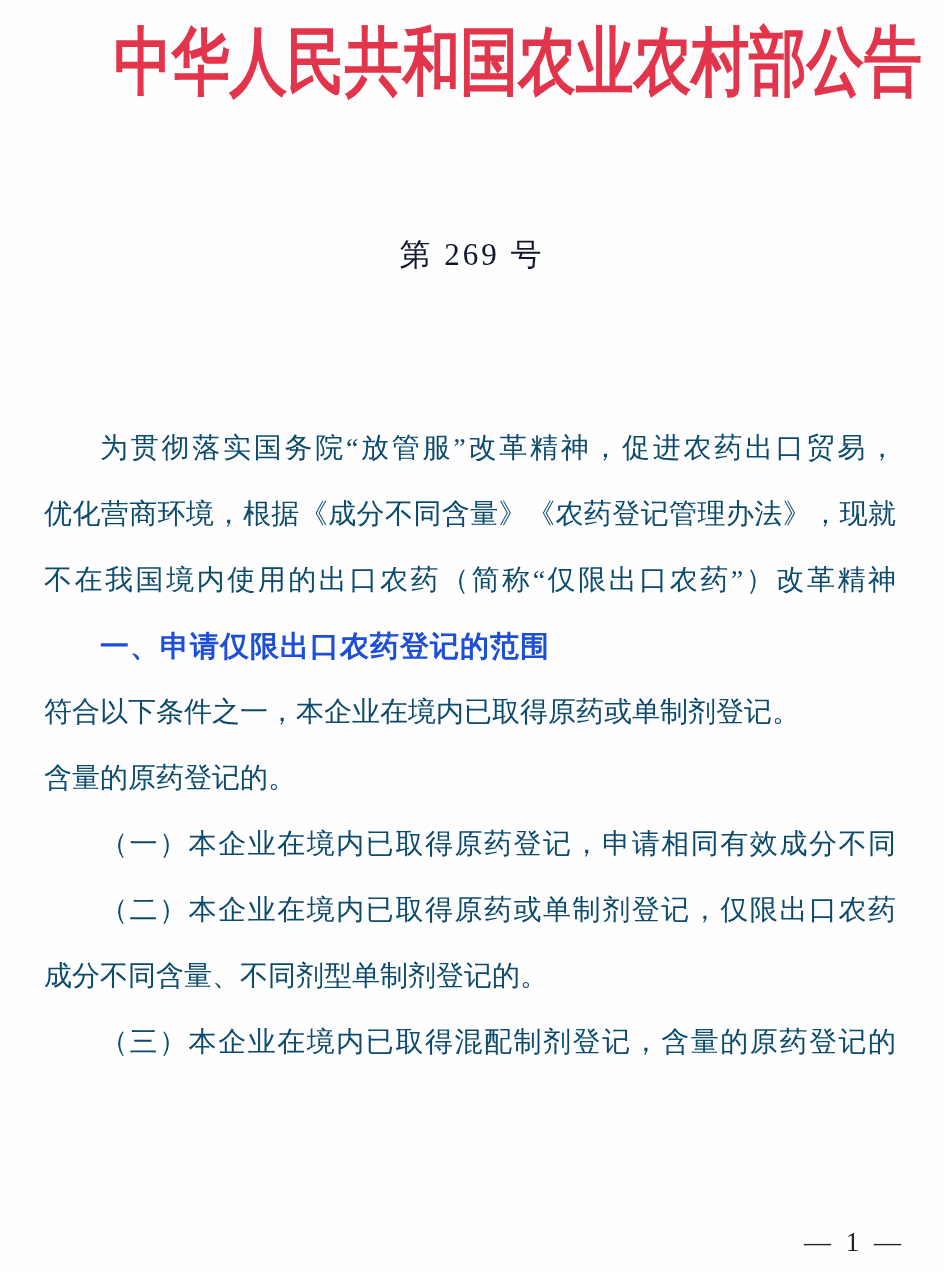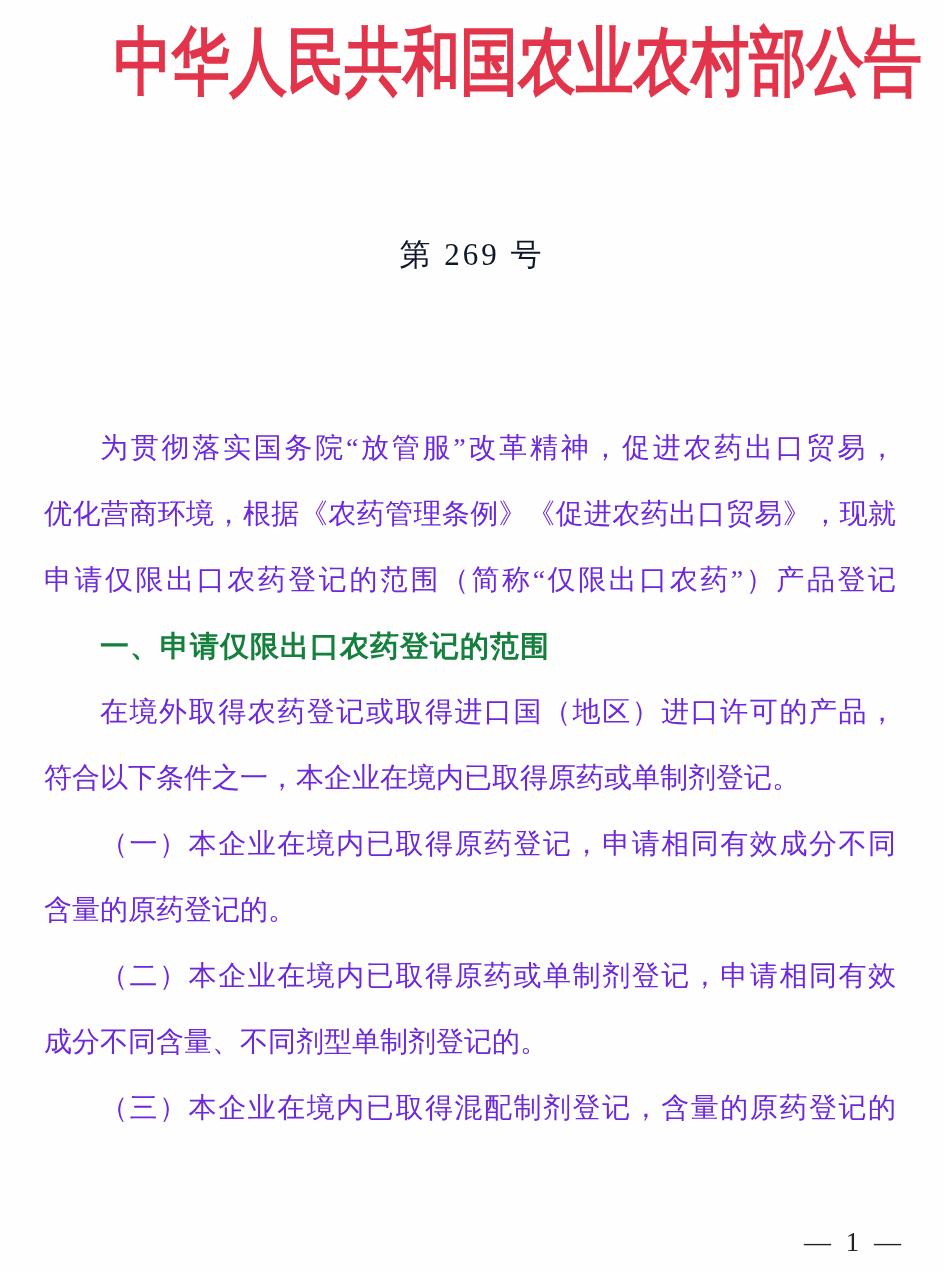--- a/index.html
+++ b/index.html
@@ -50,36 +50,36 @@
   .body-block {
     position: absolute;
     top: 415px;
     left: 44px;
     width: 852px;
   }
   .line {
     height: 66px;
     line-height: 66px;
     font-size: 28px;
-    color: #6d28d9;
+    color: #0c4a6e;
     white-space: normal;
   }
   .line.justify {
     text-align: justify;
     text-align-last: justify;
   }
   .line.indent {
     text-indent: 56px;
   }
   .line.heading {
     font-family: "Liberation Sans", "DejaVu Sans", sans-serif;
     font-weight: bold;
     font-size: 29px;
     letter-spacing: 1px;
-    color: #15803d;
+    color: #1d4ed8;
   }
   
   .page-number {
     position: absolute;
     top: 1227px;
     right: 39px;
     font-size: 27px;
     letter-spacing: 4px;
     color: #222;
   }
@@ -90,27 +90,26 @@
 <div class="page">
 
   <h1 class="title" style="color: rgb(226, 52, 74);">
     <span class="title-inner">中华人民共和国农业农村部公告</span>
   </h1>
 
   <div class="doc-number">第 269 号</div>
 
   <div class="body-block">
     <div class="line indent justify">为贯彻落实国务院“放管服”改革精神，促进农药出口贸易，</div>
-    <div class="line justify">优化营商环境，根据《农药管理条例》《促进农药出口贸易》，现就</div>
-    <div class="line justify">申请仅限出口农药登记的范围（简称“仅限出口农药”）产品登记</div>
+    <div class="line justify">优化营商环境，根据《成分不同含量》《农药登记管理办法》，现就</div>
+    <div class="line justify">不在我国境内使用的出口农药（简称“仅限出口农药”）改革精神</div>
     <div class="line heading indent">一、申请仅限出口农药登记的范围</div>
-    <div class="line indent justify">在境外取得农药登记或取得进口国（地区）进口许可的产品，</div>
     <div class="line">符合以下条件之一，本企业在境内已取得原药或单制剂登记。</div>
+    <div class="line">含量的原药登记的。</div>
     <div class="line indent justify">（一）本企业在境内已取得原药登记，申请相同有效成分不同</div>
-    <div class="line">含量的原药登记的。</div>
-    <div class="line indent justify">（二）本企业在境内已取得原药或单制剂登记，申请相同有效</div>
+    <div class="line indent justify">（二）本企业在境内已取得原药或单制剂登记，仅限出口农药</div>
     <div class="line">成分不同含量、不同剂型单制剂登记的。</div>
     <div class="line indent justify">（三）本企业在境内已取得混配制剂登记，含量的原药登记的</div>
   </div>
 
   <div class="page-number">— 1 —</div>
 
 </div>
 
 </body></html>

